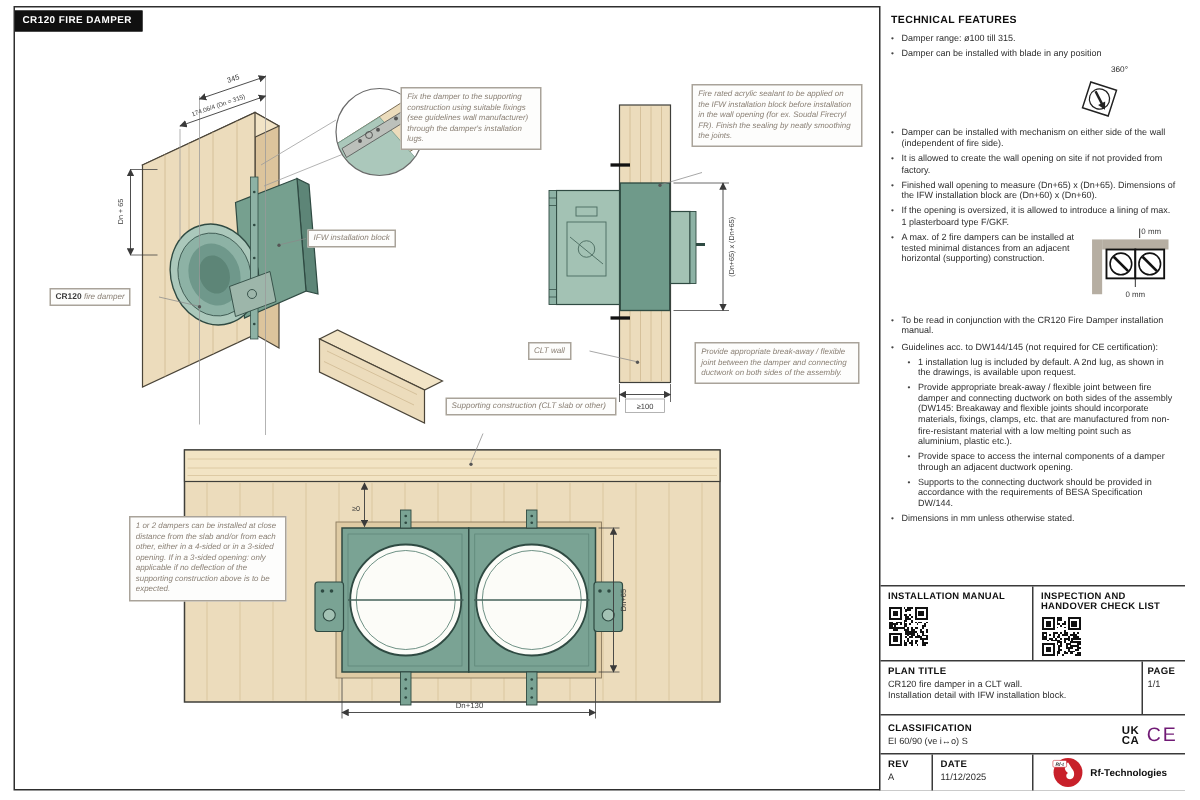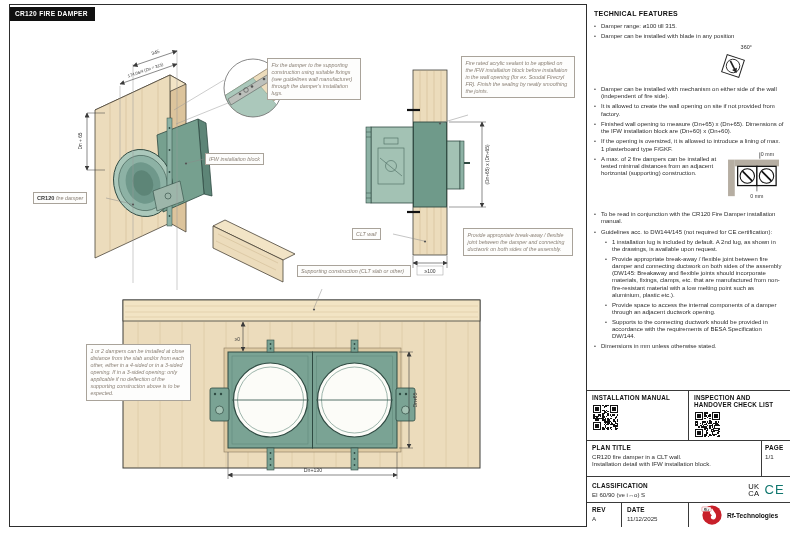--- a/index.html
+++ b/index.html
@@ -42,22 +42,22 @@
   .plan-row{display:flex;border-top:1.2px solid #3a3a3a;height:36px;box-sizing:border-box;}
   .plan-main{flex:1;border-right:1.2px solid #3a3a3a;padding:2.5px 5px;box-sizing:border-box;}
   .cell-label{font-size:6.4px;font-weight:bold;color:#101010;letter-spacing:.2px;margin-bottom:2px;}
   .plan-text{font-size:6.1px;line-height:1.3;color:#2e2e2e;}
   .page-cell{width:28px;padding:2.5px 3px;box-sizing:border-box;}
   .page-val{font-size:6.2px;color:#2e2e2e;margin-top:1px;}
   .class-row{display:flex;justify-content:space-between;align-items:center;border-top:1.2px solid #3a3a3a;height:26px;
              box-sizing:border-box;padding:2.5px 5px;}
   .class-val{font-size:6.1px;color:#2e2e2e;margin-top:1.5px;}
   .marks{display:flex;align-items:center;gap:5px;}
-  .ukca{display:flex;flex-direction:column;font-weight:400;font-size:7.6px;line-height:.92;color:#111;letter-spacing:.4px;}
-  .ce{font-size:13px;font-weight:500;color:#0f766e;letter-spacing:1.2px;}
+  .ukca{display:flex;flex-direction:column;font-weight:700;font-size:7.6px;line-height:.92;color:#111;letter-spacing:.4px;}
+  .ce{font-size:13px;font-weight:500;color:#701a75;letter-spacing:1.2px;}
   .rev-row{display:flex;border-top:1.2px solid #3a3a3a;height:25px;box-sizing:border-box;}
   .rev-cell{width:35px;border-right:1.2px solid #3a3a3a;padding:2.5px 5px;box-sizing:border-box;}
   .date-cell{width:67px;border-right:1.2px solid #3a3a3a;padding:2.5px 5px;box-sizing:border-box;}
   .cell-val{font-size:6.2px;color:#2e2e2e;margin-top:1.5px;}
   .brand{flex:1;display:flex;align-items:center;justify-content:center;gap:4px;}
   .brand-name{font-size:6.6px;font-weight:bold;color:#0d0d0d;}
 </style>
 </head>
 <body>
 

